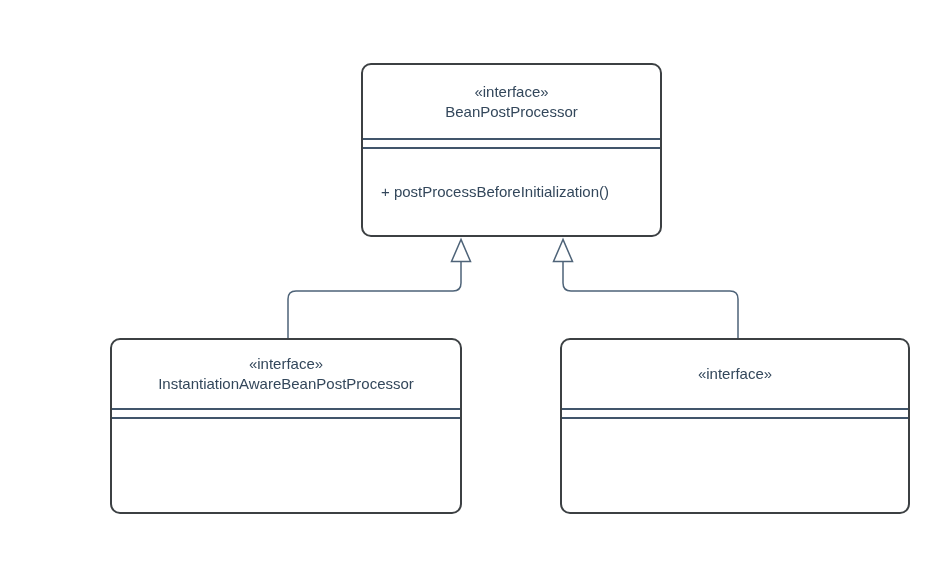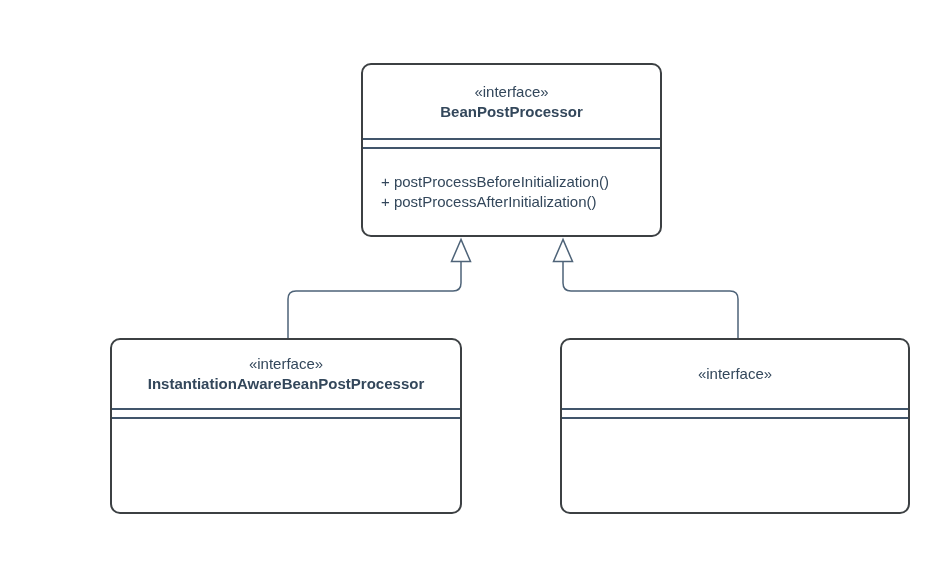--- a/index.html
+++ b/index.html
@@ -44,21 +44,21 @@
     height: 73px;
     display: flex;
     flex-direction: column;
     justify-content: center;
     align-items: center;
     text-align: center;
     font-size: 15px;
     line-height: 20px;
   }
   .box-left .hdr, .box-right .hdr { height: 68px; }
-  .cname { font-weight: bold; }
+  .cname { font-weight: normal; }
 
   .attrs {
     height: 11px;
     border-top: 2px solid var(--divider-color, #41556b);
     border-bottom: 2px solid var(--divider-color, #41556b);
   }
 
   .methods {
     flex: 1;
     display: flex;
@@ -84,21 +84,20 @@
   </svg>
 
   <div class="uml-box box-top">
     <div class="hdr">
       <div class="stereo">«interface»</div>
       <div class="cname">BeanPostProcessor</div>
     </div>
     <div class="attrs"></div>
     <div class="methods">
       <div>+ postProcessBeforeInitialization()</div>
-      <div>+ postProcessAfterInitialization()</div>
     </div>
   </div>
 
   <div class="uml-box box-left">
     <div class="hdr">
       <div class="stereo">«interface»</div>
       <div class="cname">InstantiationAwareBeanPostProcessor</div>
     </div>
     <div class="attrs"></div>
   </div>

